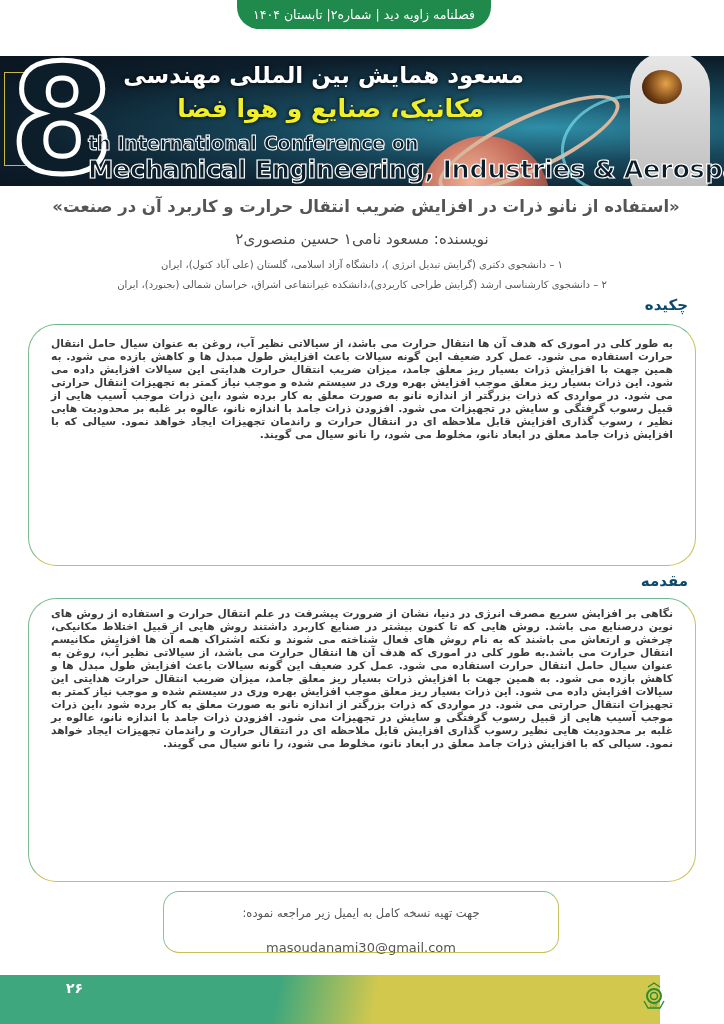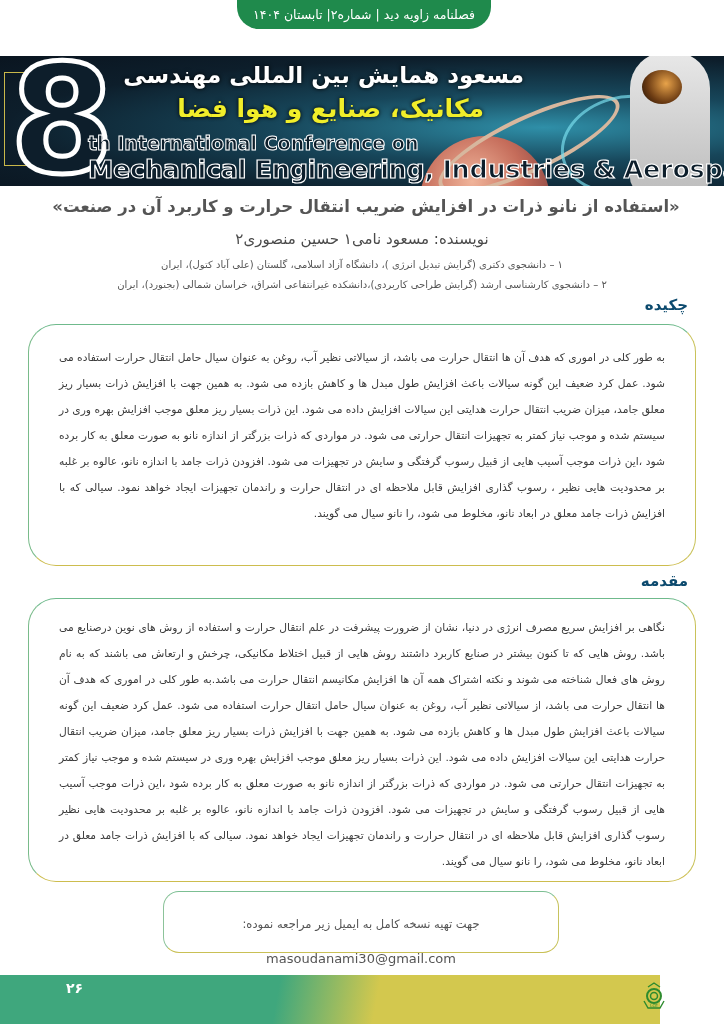--- a/index.html
+++ b/index.html
@@ -100,37 +100,37 @@
   .box {
     position: absolute; left: 28px; right: 28px;
     border-radius: 28px;
     border: 1.6px solid;
     border-color: #6fba8c #c9c25a #cdbd4e #79bb8a;
     background: #fff;
   }
   .box-abstract { top: 324px; height: 240px; }
   .box-intro { top: 598px; height: 282px; }
   .box p {
-    margin: 8px; direction: rtl; text-align: justify; text-align-last: right;
-    font-size: 10.7px; line-height: 26px; color: #3c3c3c;
+    margin: 0; direction: rtl; text-align: justify; text-align-last: right;
+    font-size: 10.7px; line-height: 13px; color: #3c3c3c; font-weight: bold;
   }
   .box-abstract p { position: absolute; left: 22px; right: 22px; top: 12px; }
   .box-intro p { position: absolute; left: 22px; right: 22px; top: 8px; }
   .keywords {
     position: absolute; left: 22px; right: 22px; top: 202px;
     direction: rtl; text-align: right;
     font-size: 11px; color: #e8a21e;
   }
   .contact {
     position: absolute; left: 163px; top: 891px; width: 394px; height: 60px;
     border-radius: 16px; border: 1.5px solid;
     border-color: #7cbf93 #c7c35e #c9c055 #8cc39a;
     text-align: center; color: #555;
   }
-  .contact .c1 { direction: rtl; font-size: 11.5px; margin-top: 25px; }
+  .contact .c1 { direction: rtl; font-size: 11.5px; margin-top: 14px; }
   .contact .c2 { font-size: 13px; margin-top: 20px; text-align: center; }
   .footer {
     position: absolute; left: 0; top: 975px; width: 660px; height: 49px;
     background: linear-gradient(100deg, #3fa77d 0%, #3fa77d 42%, #d3c84e 57%, #d3c84e 100%);
   }
   .footer .pageno {
     position: absolute; left: 66px; top: 5px; color: #fff; font-weight: bold; font-size: 14px;
   }
   .footer .logo {
     position: absolute; left: 639px; top: 6px; width: 30px; height: 30px;

